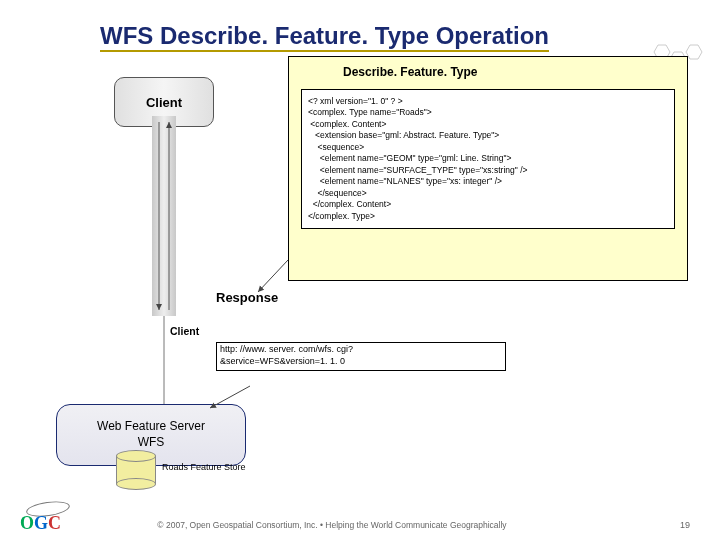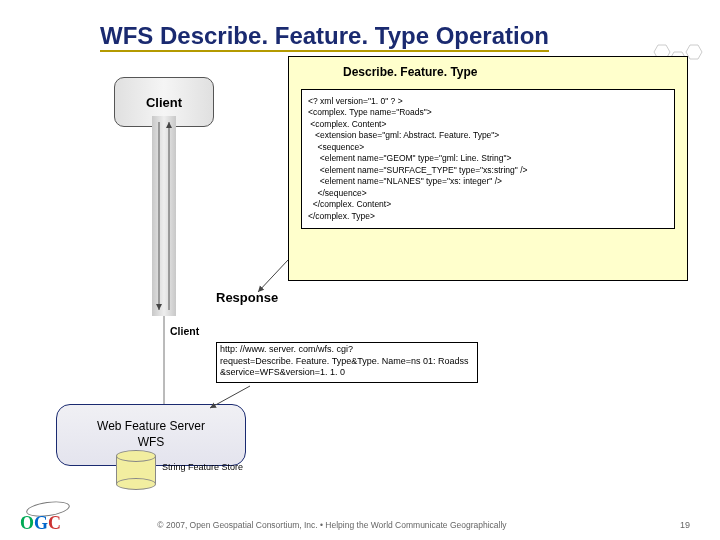--- a/index.html
+++ b/index.html
@@ -62,21 +62,21 @@
     font-size: 13px; font-weight: bold;
   }
   .req-label {
     position: absolute;
     top: 325px; left: 170px;
     font-size: 10.5px; font-weight: bold;
   }
   .url-box {
     position: absolute;
     top: 342px; left: 216px;
-    width: 262px;
+    width: 290px;
     border: 1px solid #000;
     font-size: 9px;
     padding: 1px 3px 3px 3px;
     line-height: 1.3;
     background: #fff;
   }
   .wfs-box {
     position: absolute;
     top: 404px; left: 56px;
     width: 190px; height: 62px;
@@ -188,35 +188,34 @@
     &lt;/sequence&gt;
   &lt;/complex. Content&gt;
 &lt;/complex. Type&gt;</div>
 </div>
 
 <div class="resp-label">Response</div>
 <div class="req-label">Client</div>
 
 <div class="url-box">
   <div>http: //www. server. com/wfs. cgi?</div>
-  <div> request=Describe. Feature. Type&amp;Type. Name=ns 01: Roadss</div>
   <div> &amp;service=WFS&amp;version=1. 1. 0</div>
 </div>
 
 <div class="wfs-box">
   <div>Web Feature Server</div>
   <div>WFS</div>
 </div>
 
 <div class="cylinder">
   <div class="cyl-body"></div>
   <div class="cyl-bot"></div>
   <div class="cyl-top"></div>
 </div>
-<div class="store-label">String Feature Store</div>
+<div class="store-label">Roads Feature Store</div>
 
 <svg class="arrows">
   <defs>
     <marker id="ah" markerWidth="8" markerHeight="8" refX="6" refY="3" orient="auto">
       <path d="M0,0 L6,3 L0,6 Z" fill="#444"></path>
     </marker>
   </defs>
 
   <rect x="152" y="116" width="24" height="200" fill="url(#pg)" stroke="none"></rect>
   <linearGradient id="pg" x1="0" x2="1" y1="0" y2="0">

